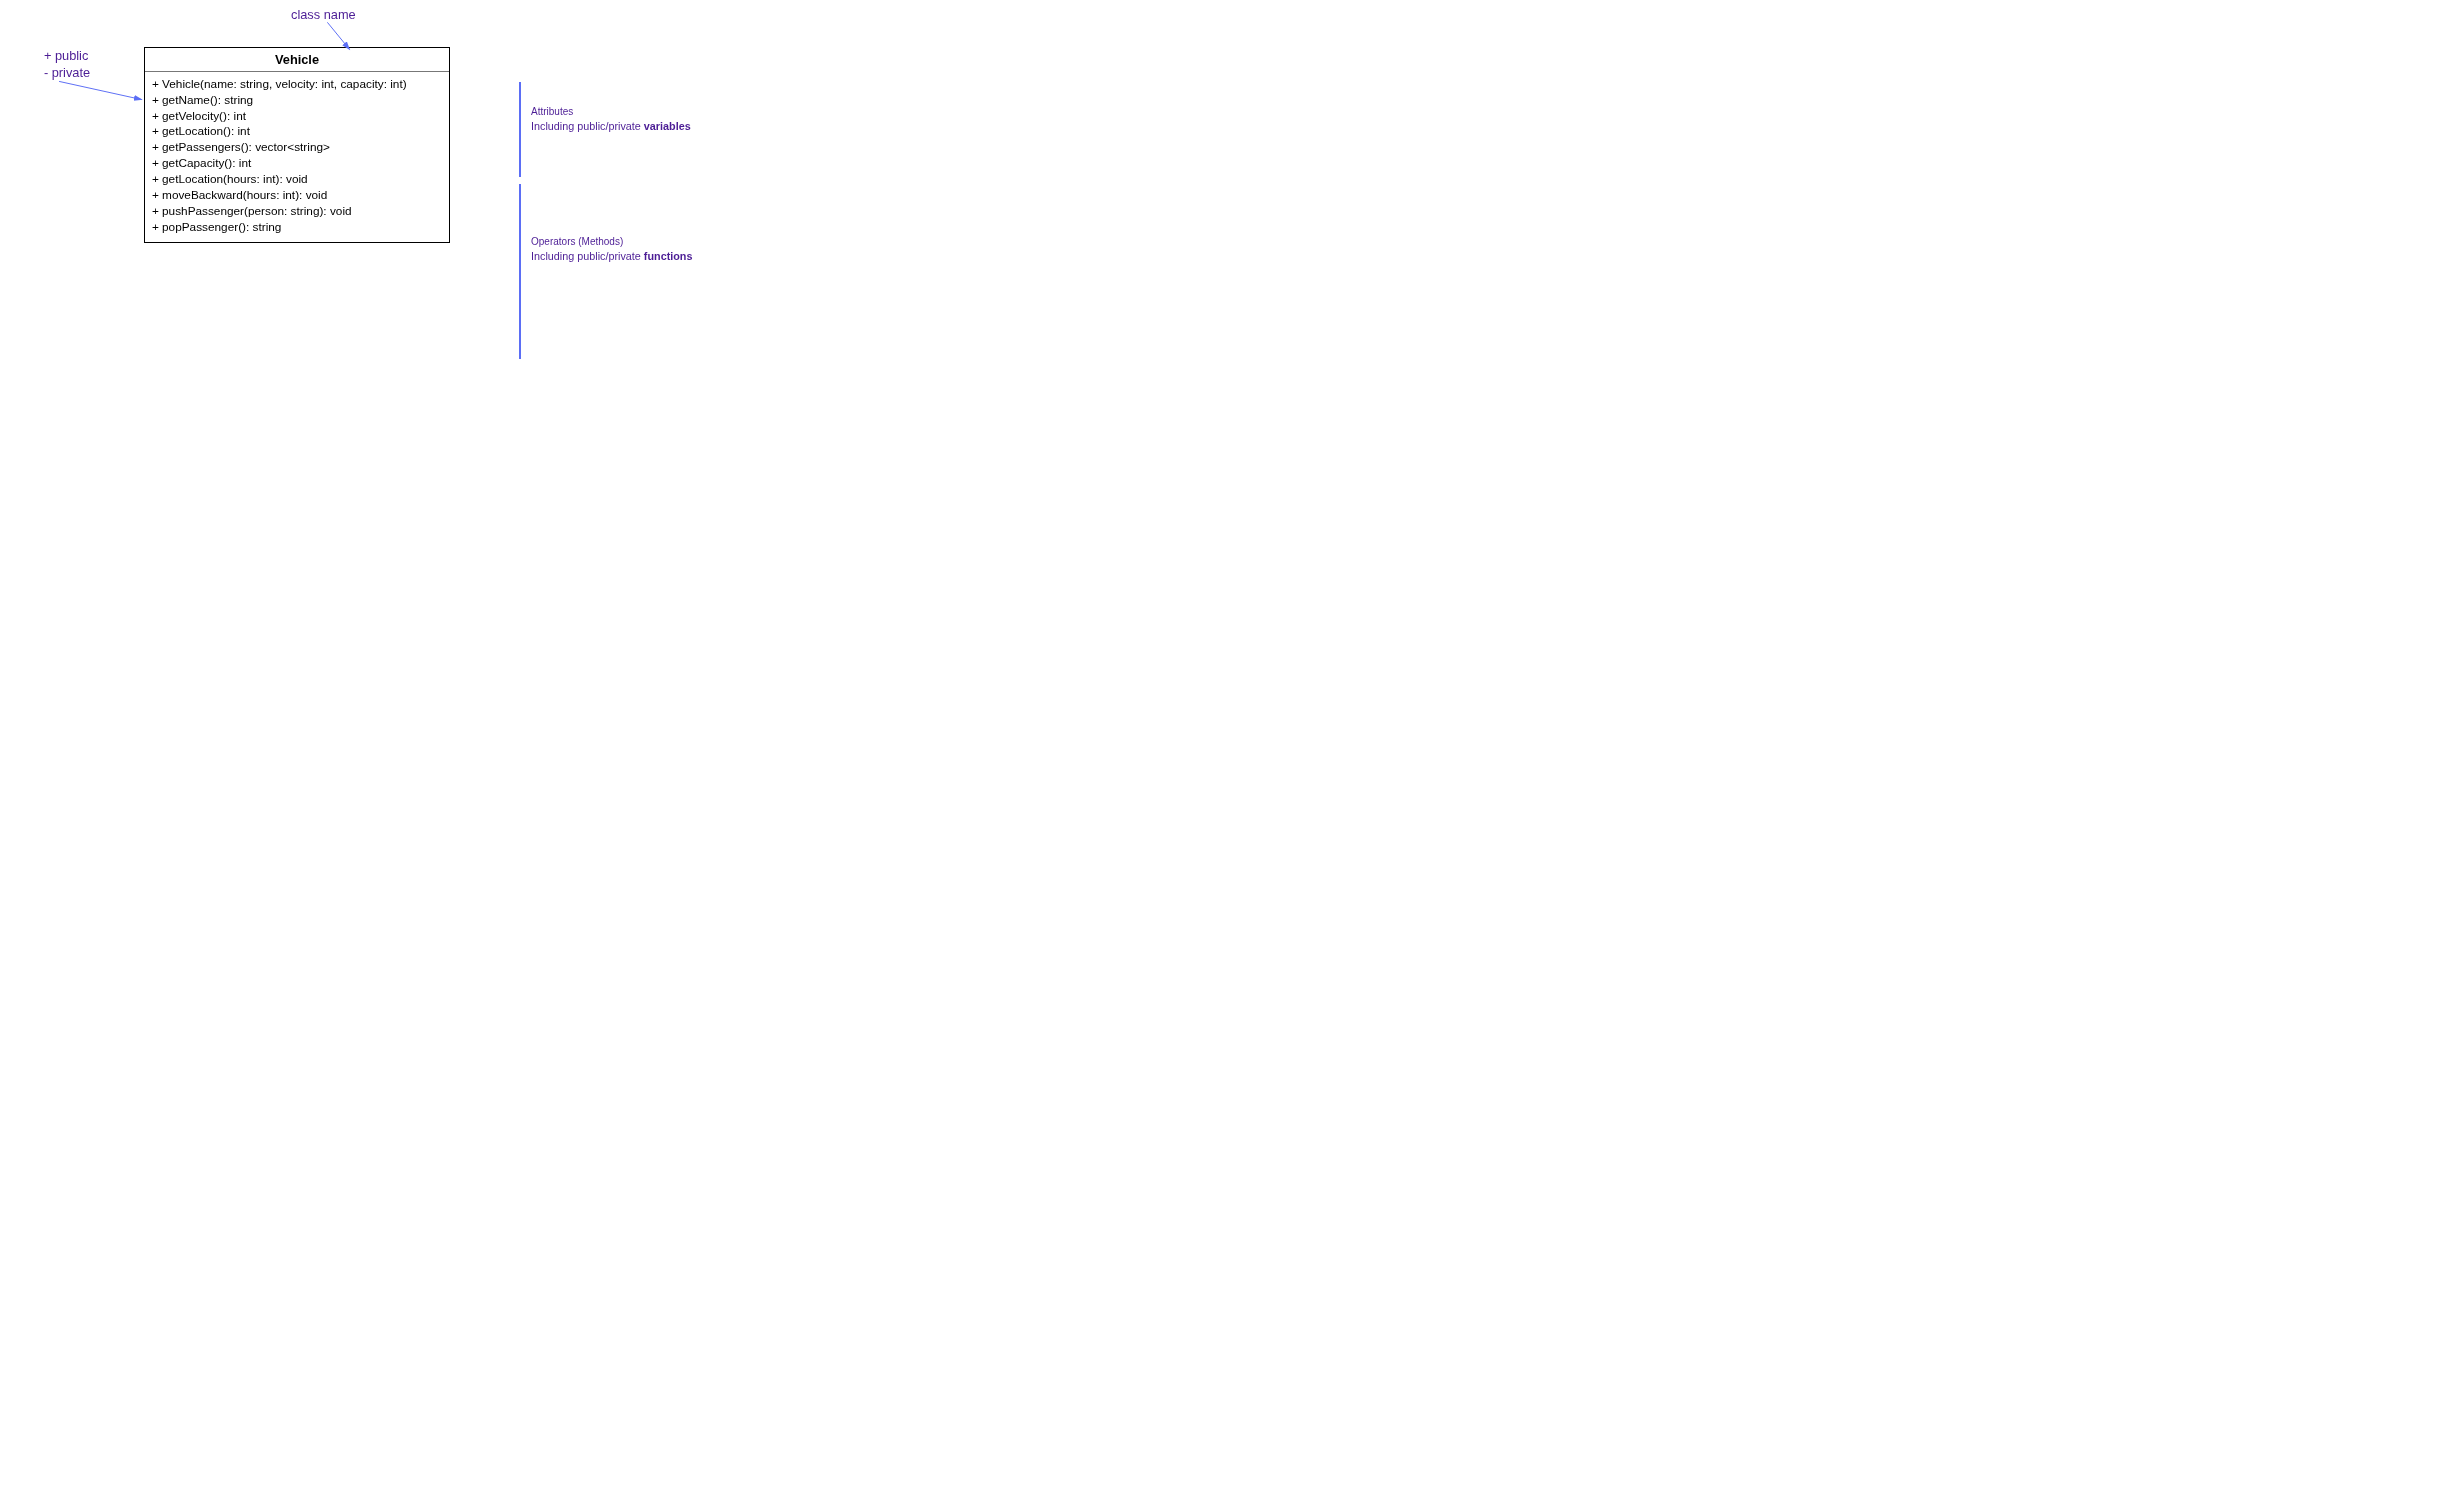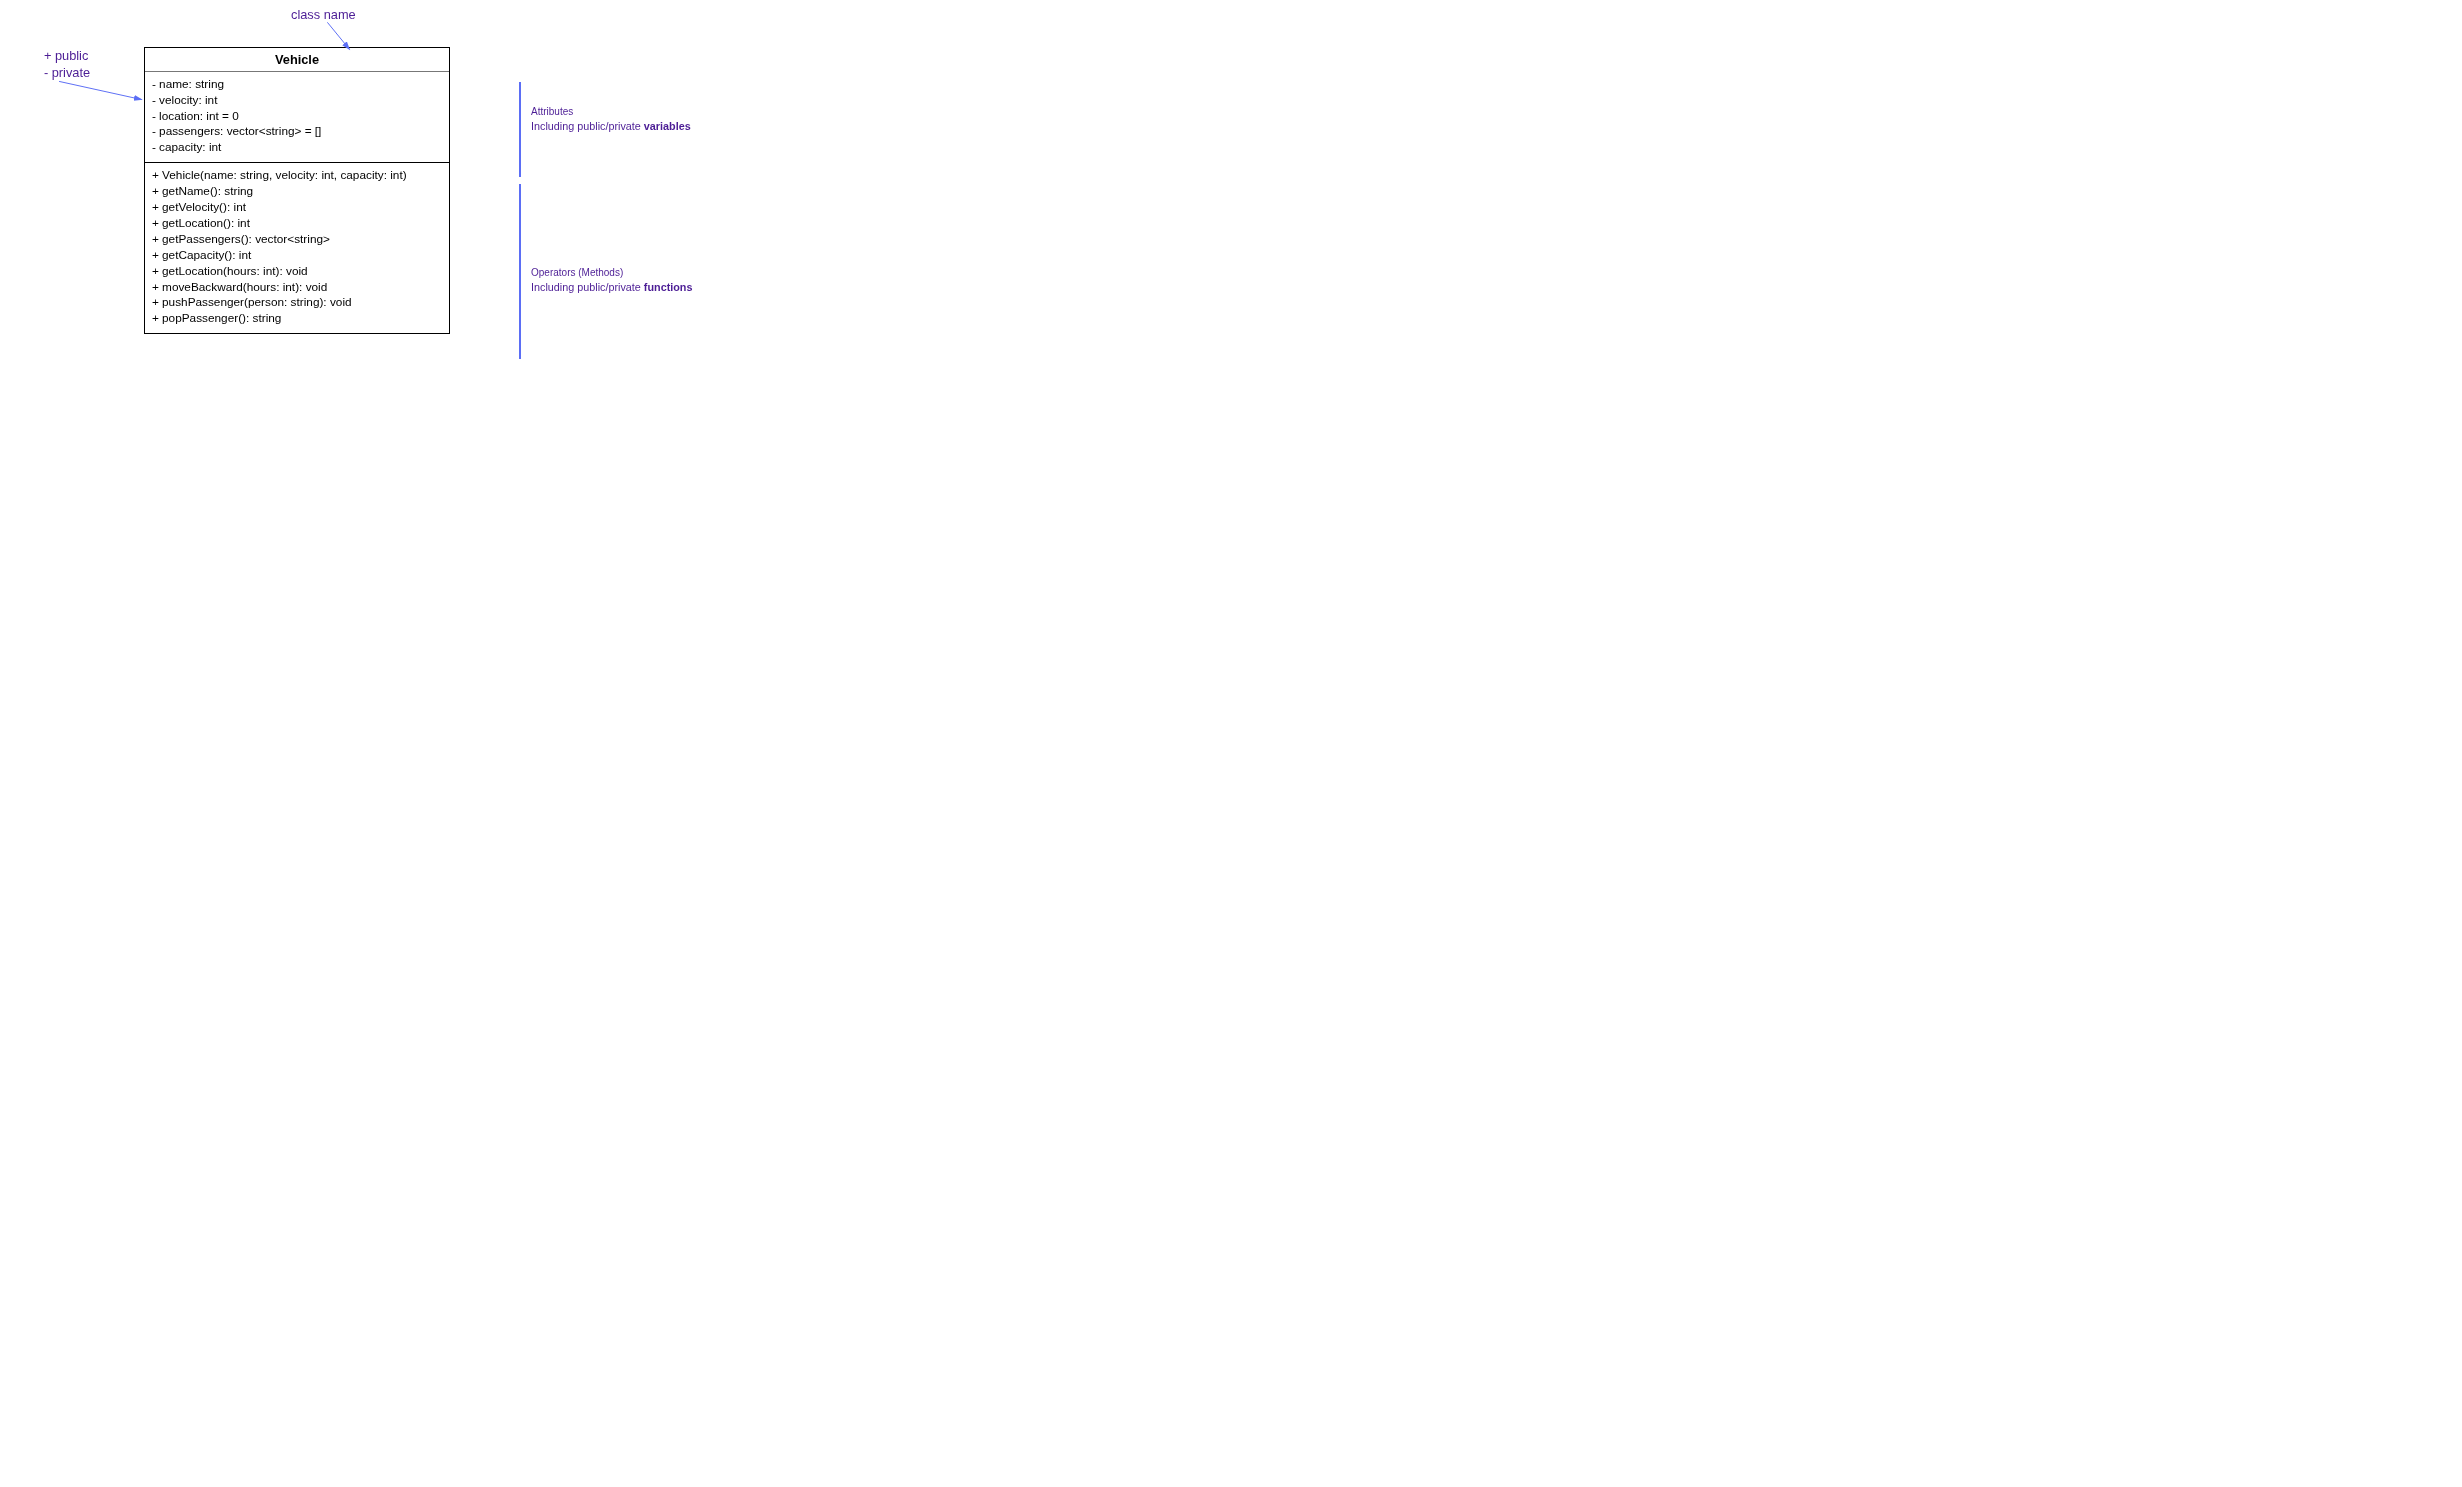--- a/index.html
+++ b/index.html
@@ -54,45 +54,38 @@
     background: #5b6ef5;
   }
   .side-bar.attrs { left: 519px; top: 82px; height: 95px; }
   .side-bar.methods { left: 519px; top: 184px; height: 175px; }
   .side-label {
     position: absolute;
     left: 531px;
     width: 217px;
   }
   .side-label.attrs { top: 106px; }
-  .side-label.methods { top: 236px; margin-top: 31px; }
+  .side-label.methods { top: 236px; }
   .side-label .big { font-size: 10px; line-height: 1.2; }
   .side-label .small { font-size: 10.8px; margin-top: 2px; }
   .side-label .small b { font-weight: bold; }
   svg.arrow { position: absolute; overflow: visible; }
 </style>
 </head>
 <body>
 
 <div class="class-name-label blue">class name</div>
 
 <div class="visibility-legend blue">
   <div>+  public</div>
   <div>-  private</div>
 </div>
 
 <div class="uml-box">
   <div class="uml-title">Vehicle</div>
-  <div class="uml-section attrs" id="attrs-section">
-      <div>- name: string</div>
-      <div>- velocity: int</div>
-      <div>- location: int = 0</div>
-      <div>- passengers: vector&lt;string&gt; = []</div>
-      <div>- capacity: int</div>
-    </div>
   <div class="uml-section methods" id="methods-section">
       <div>+ Vehicle(name: string, velocity: int, capacity: int)</div>
       <div>+ getName(): string</div>
       <div>+ getVelocity(): int</div>
       <div>+ getLocation(): int</div>
       <div>+ getPassengers(): vector&lt;string&gt;</div>
       <div>+ getCapacity(): int</div>
       <div>+ getLocation(hours: int): void</div>
       <div>+ moveBackward(hours: int): void</div>
       <div>+ pushPassenger(person: string): void</div>

